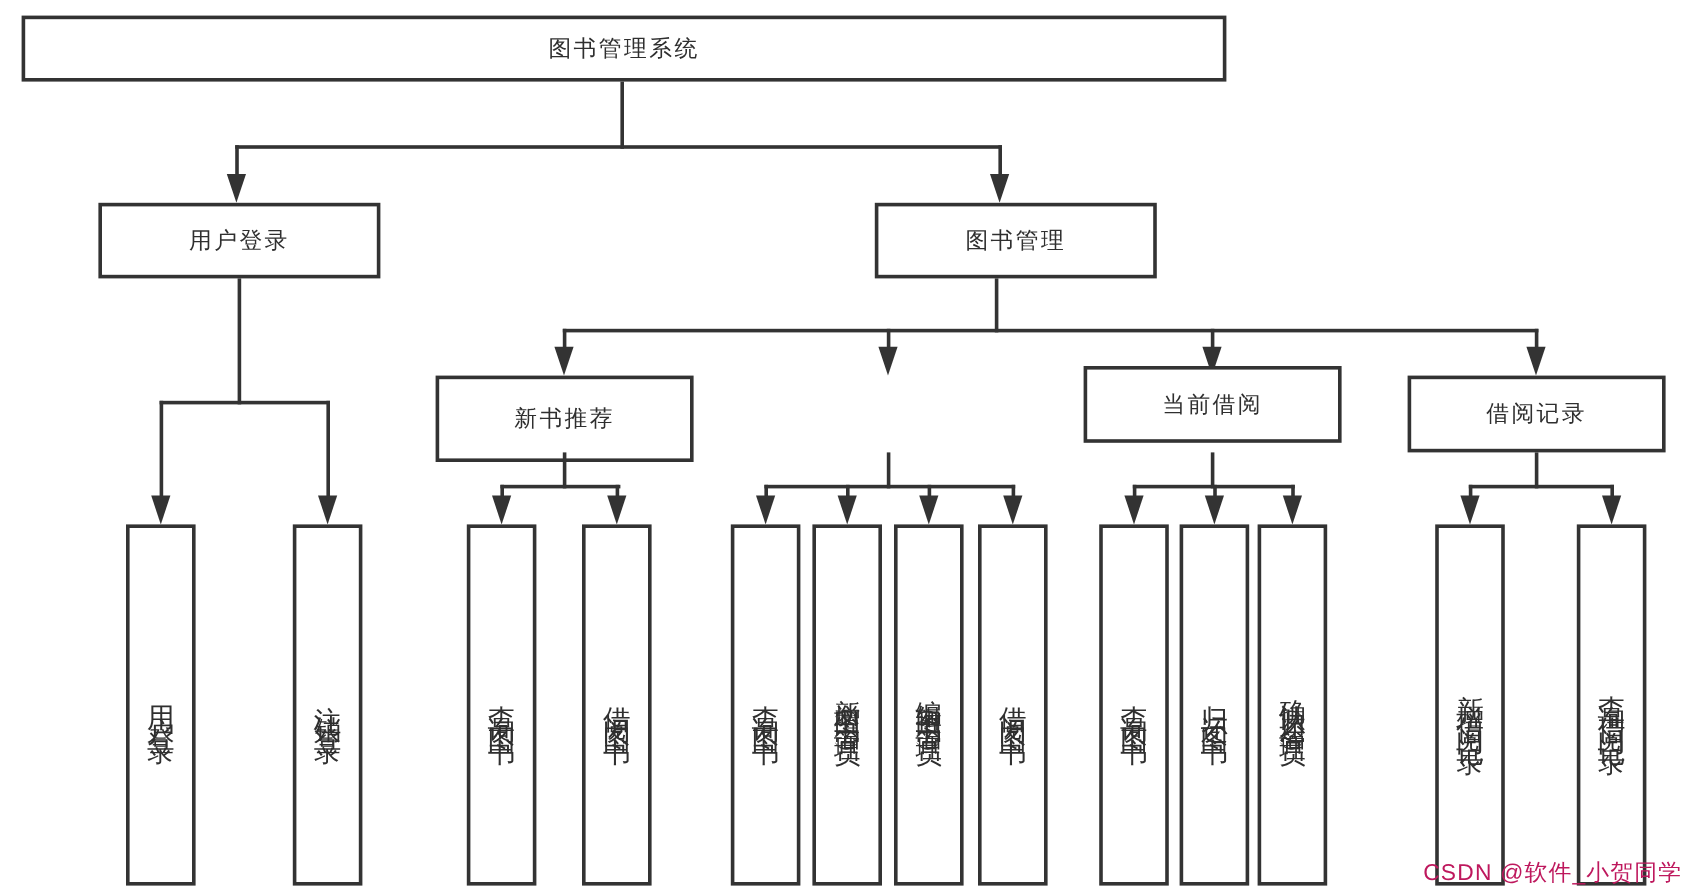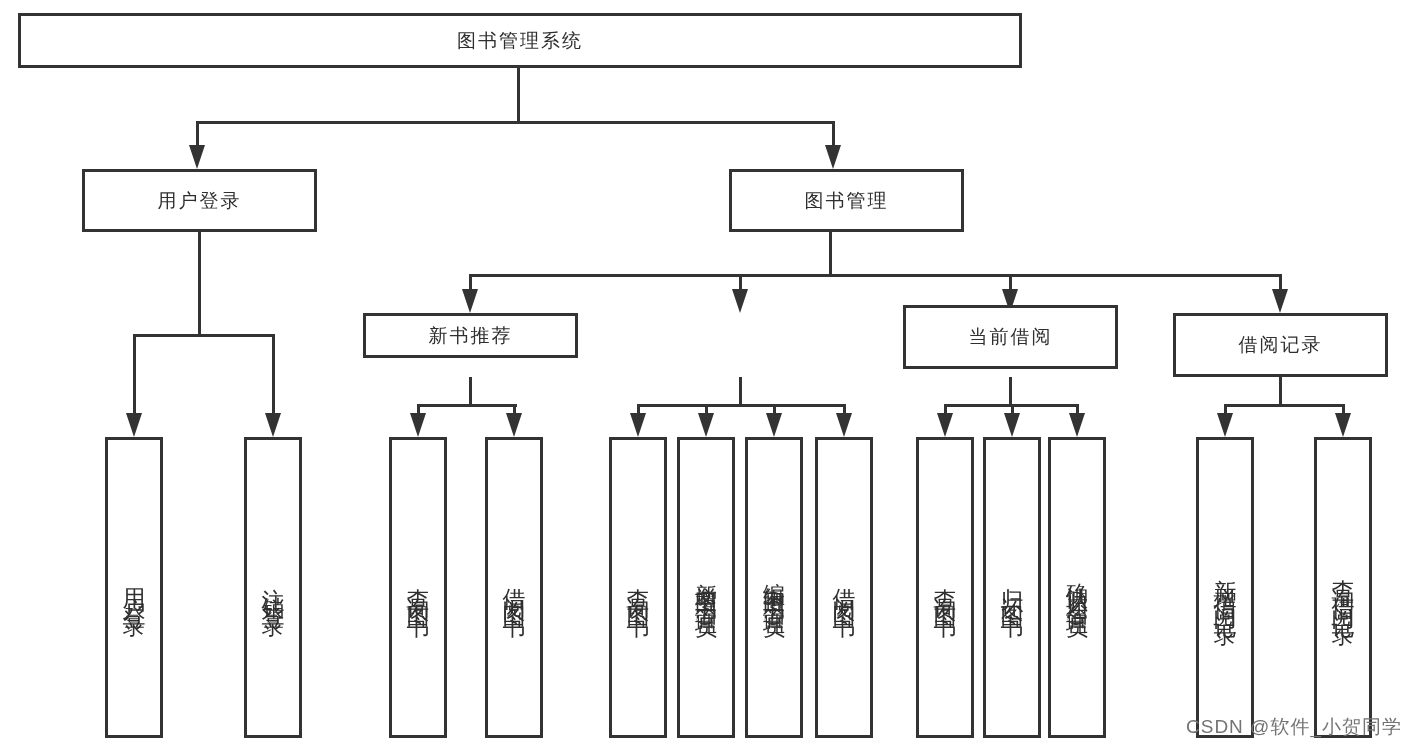--- a/index.html
+++ b/index.html
@@ -19,21 +19,21 @@
   .vlabel.long{letter-spacing:5px;font-size:22px;}
 
   
   .vl{position:absolute;width:3px;background:#333333;}
   .hl{position:absolute;height:3px;background:#333333;}
   .arrow-down{position:absolute;width:0;height:0;
               border-left:8px solid transparent;border-right:8px solid transparent;
               border-top:24px solid #333333;}
 
   
-  .watermark{position:absolute;left:1186px;top:714px;font-size:19px;color:#737373;
+  .watermark{position:absolute;left:1186px;top:714px;font-size:19px;color:#be185d;
              letter-spacing:1px;white-space:nowrap;z-index:5;}
 </style>
 </head>
 <body>
 
 <div id="stage">
 
   <div class="hbox" style="left:18px;top:13px;width:1004px;height:55px;">
     <span class="hlabel">图书管理系统</span>
   </div>
@@ -63,21 +63,21 @@
   <div class="hl" style="left:469px;top:274px;width:813px;"></div>
   <div class="vl" style="left:469px;top:274px;height:18px;"></div>
   <div class="arrow-down" style="left:462px;top:289px;"></div>
   <div class="vl" style="left:739px;top:274px;height:18px;"></div>
   <div class="arrow-down" style="left:732px;top:289px;"></div>
   <div class="vl" style="left:1009px;top:274px;height:18px;"></div>
   <div class="arrow-down" style="left:1002px;top:289px;"></div>
   <div class="vl" style="left:1279px;top:274px;height:18px;"></div>
   <div class="arrow-down" style="left:1272px;top:289px;"></div>
 
-  <div class="hbox" style="left:363px;top:313px;width:215px;height:45px;">
+  <div class="hbox" style="left:363px;top:313px;width:215px;height:72px;">
     <span class="hlabel">新书推荐</span>
   </div>
   <div class="hbox" style="left:903px;top:305px;width:215px;height:64px;">
     <span class="hlabel">当前借阅</span>
   </div>
   <div class="hbox" style="left:1173px;top:313px;width:215px;height:64px;">
     <span class="hlabel">借阅记录</span>
   </div>
 
   <div class="vl" style="left:469px;top:377px;height:30px;"></div>

